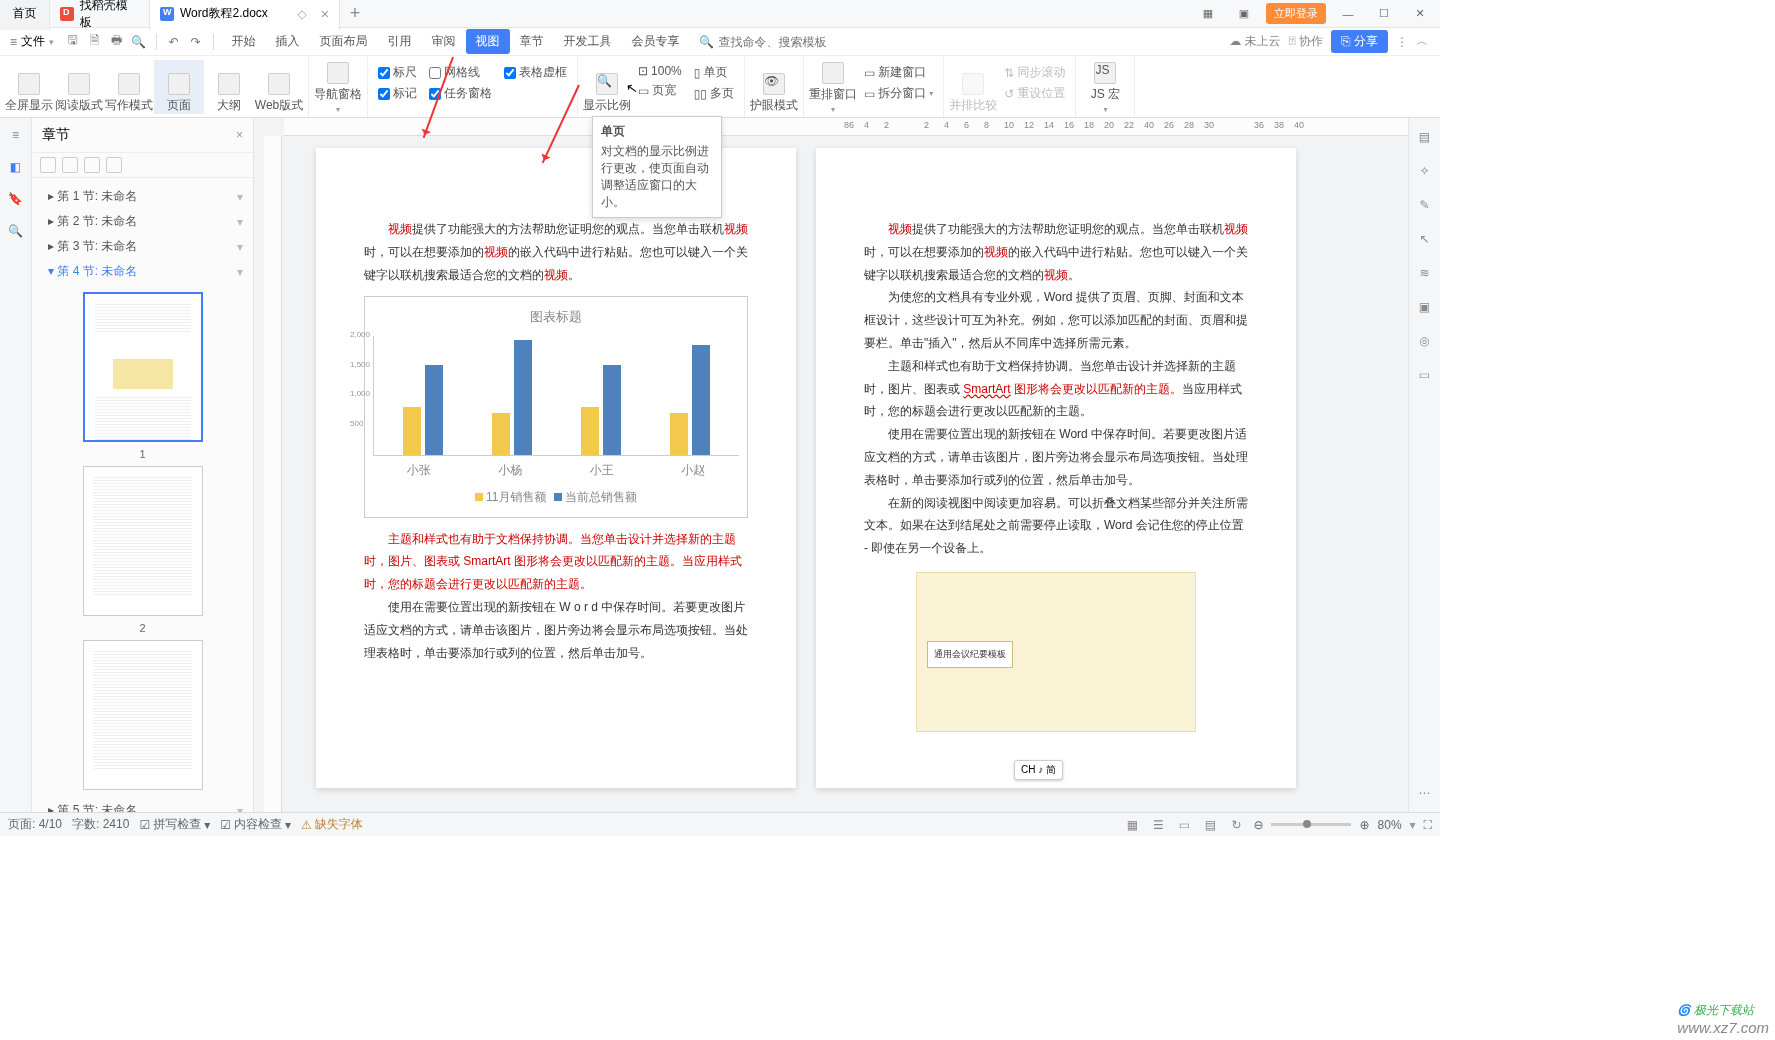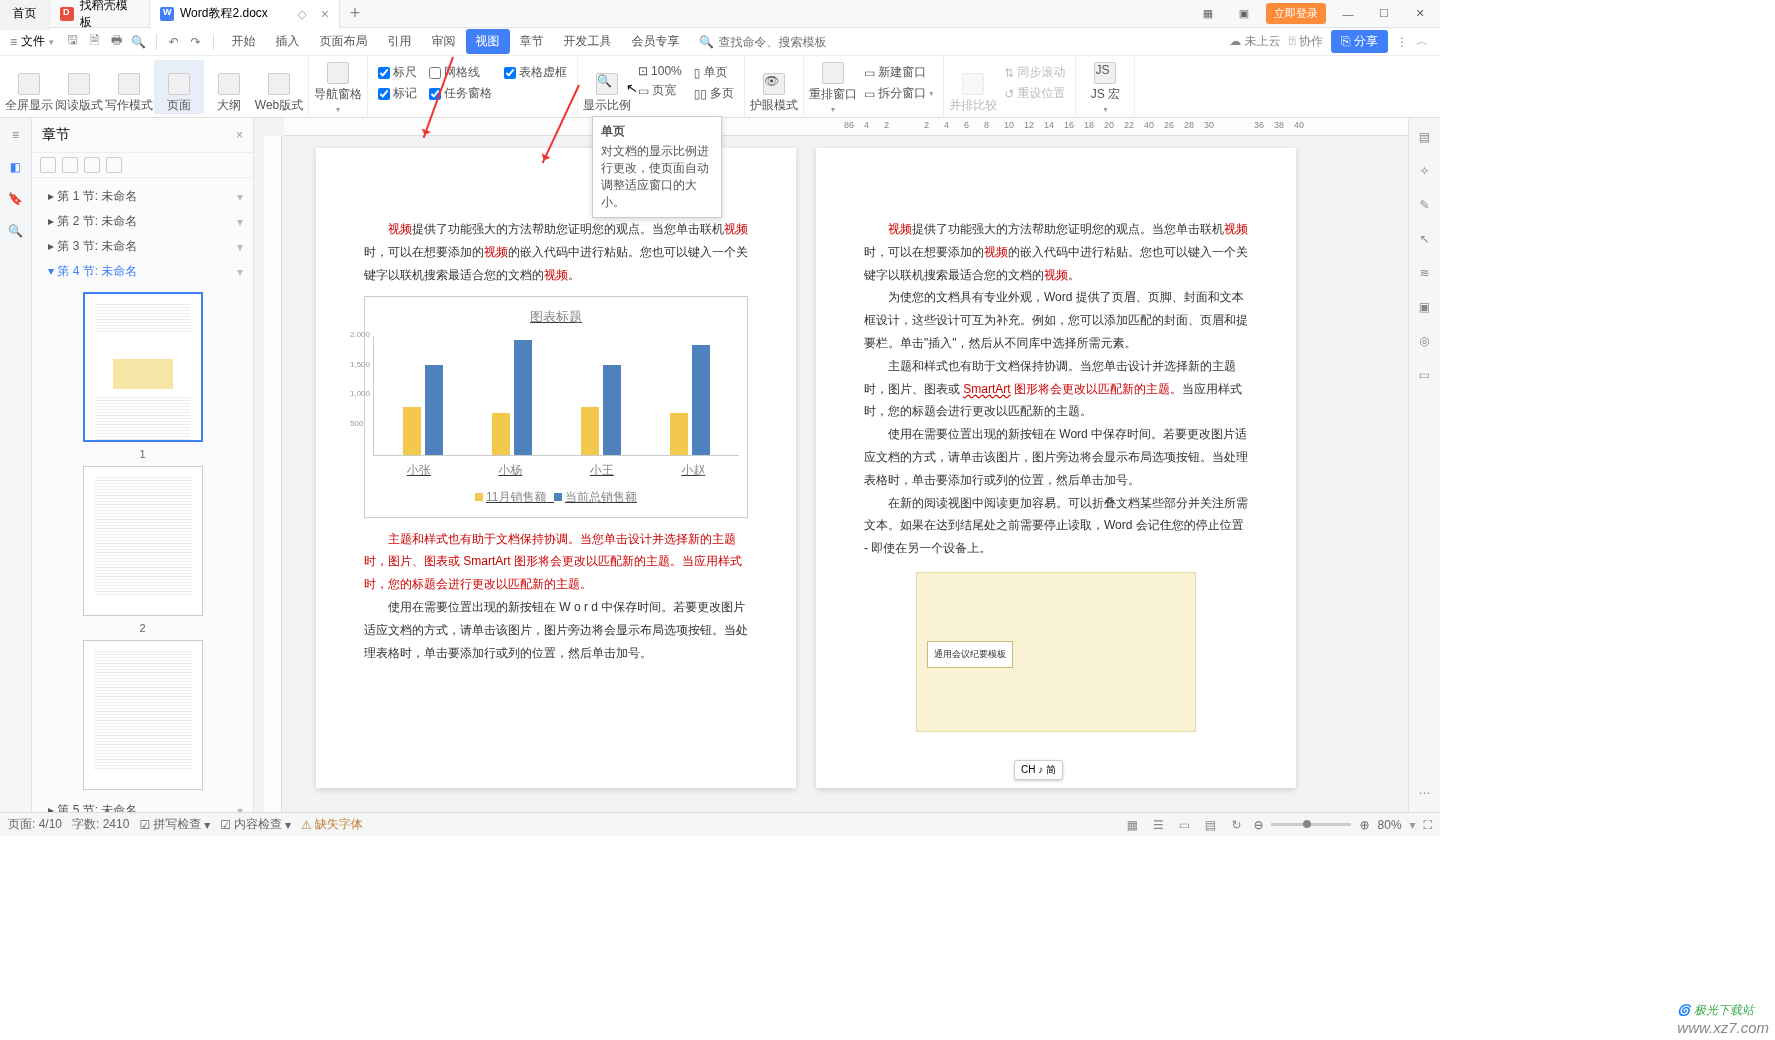--- a/index.html
+++ b/index.html
@@ -60,21 +60,21 @@
 .thumb-num{font-size:11px;color:#666;}
 
 .doc-area { flex:1; background:#f2f3f5; position:relative; overflow:hidden; }
 .ruler-h { position:absolute; top:0; left:30px; right:0; height:18px; background:#fcfcfc; border-bottom:1px solid #ddd; font-size:9px; color:#888; display:flex;align-items:center;}
 .ruler-num{position:absolute;top:2px;font-size:9px;color:#888;}
 .ruler-v { position:absolute; top:18px; left:10px; width:18px; bottom:0; background:#fcfcfc; border-right:1px solid #ddd;}
 .pages { position:absolute; left:38px; top:30px; display:flex; gap:20px;margin-left:24px; }
 .page { width:480px; height:640px; background:#fff; box-shadow:0 2px 6px rgba(0,0,0,0.15); padding:70px 48px 40px 48px; font-size:11px; line-height:1.9; color:#333;}
 .red{color:#c00;}
 .blue{color:#3a6fd8;}
-.chart-box{border:1px solid #ccc;margin:10px 0;padding:8px;text-decoration:underline;}
+.chart-box{border:1px solid #ccc;margin:10px 0;padding:8px;}
 .chart-title{text-align:center;color:#888;font-size:13px;margin-bottom:6px;}
 .chart-area{height:120px;display:flex;align-items:flex-end;justify-content:space-around;border-bottom:1px solid #ccc;border-left:1px solid #ccc;position:relative;padding:0 4px;}
 .chart-ylab{position:absolute;left:-24px;font-size:8px;color:#999;}
 .bar-group{display:flex;gap:4px;align-items:flex-end;}
 .bar{width:18px;}
 .bar.y{background:#f2c94c;}
 .bar.b{background:#4f81bd;}
 .chart-xlabels{display:flex;justify-content:space-around;font-size:9px;color:#888;margin-top:3px;}
 .chart-legend{text-align:center;font-size:9px;color:#888;margin-top:4px;}
 .lg-sw{display:inline-block;width:8px;height:8px;margin-right:3px;}

